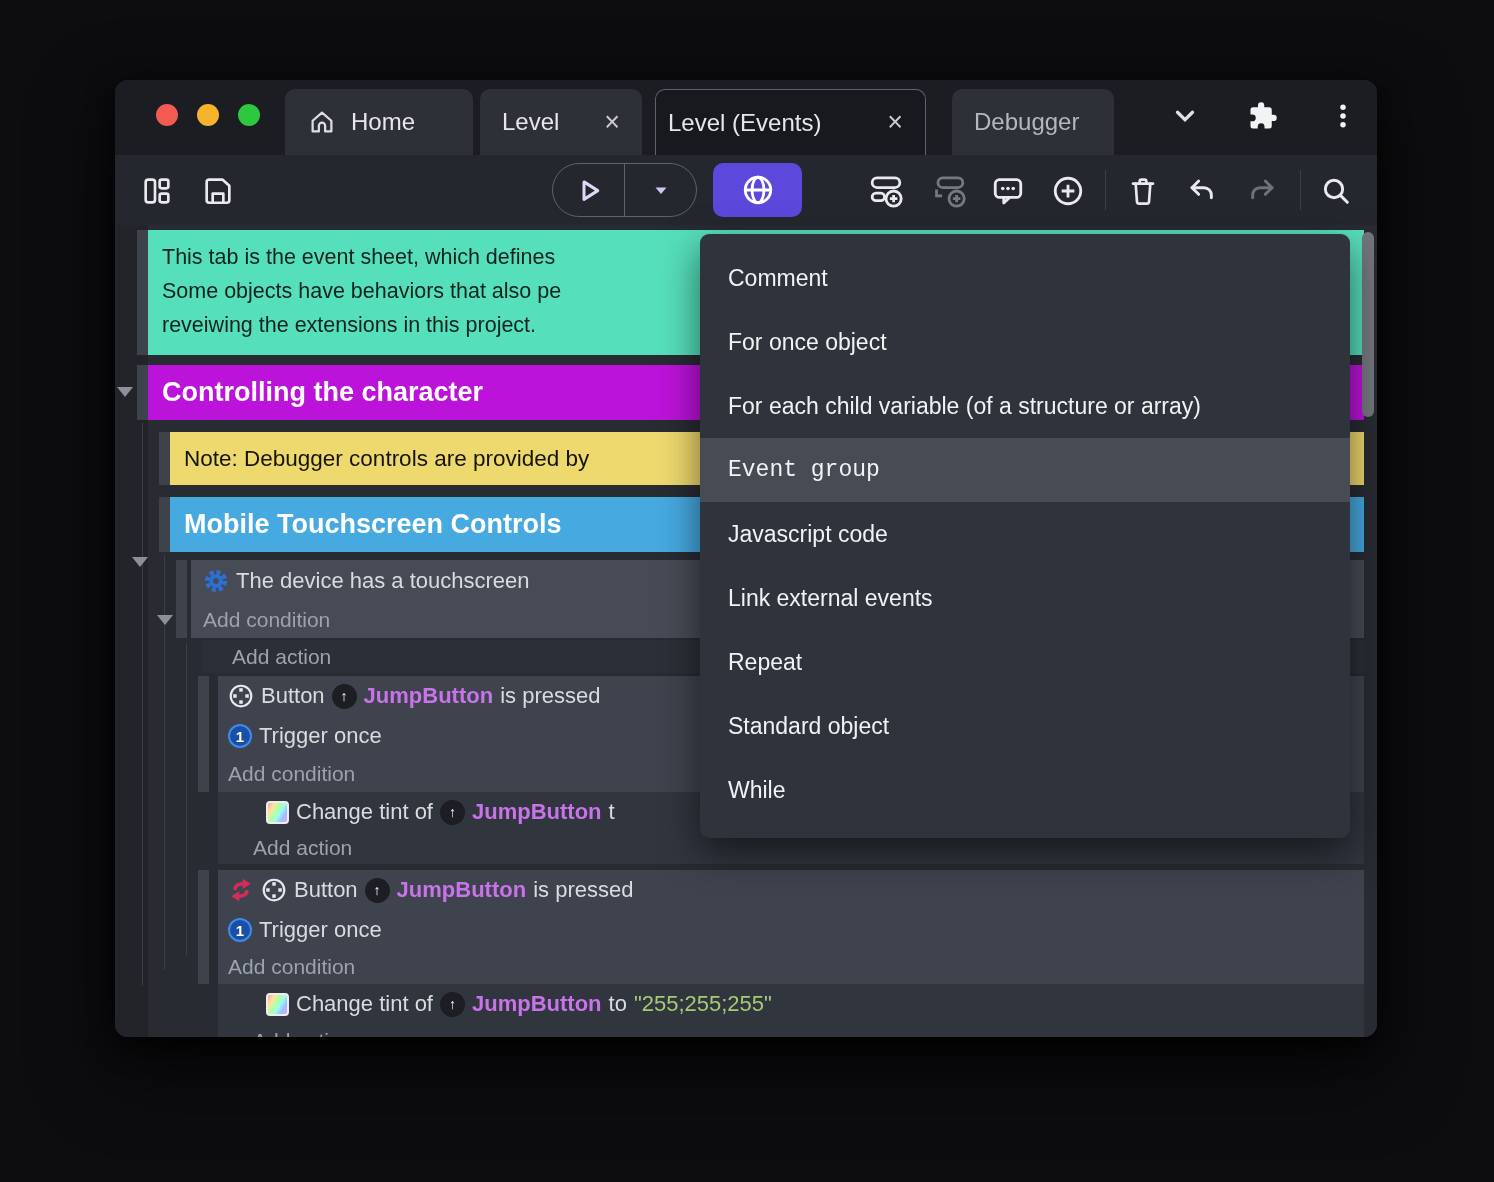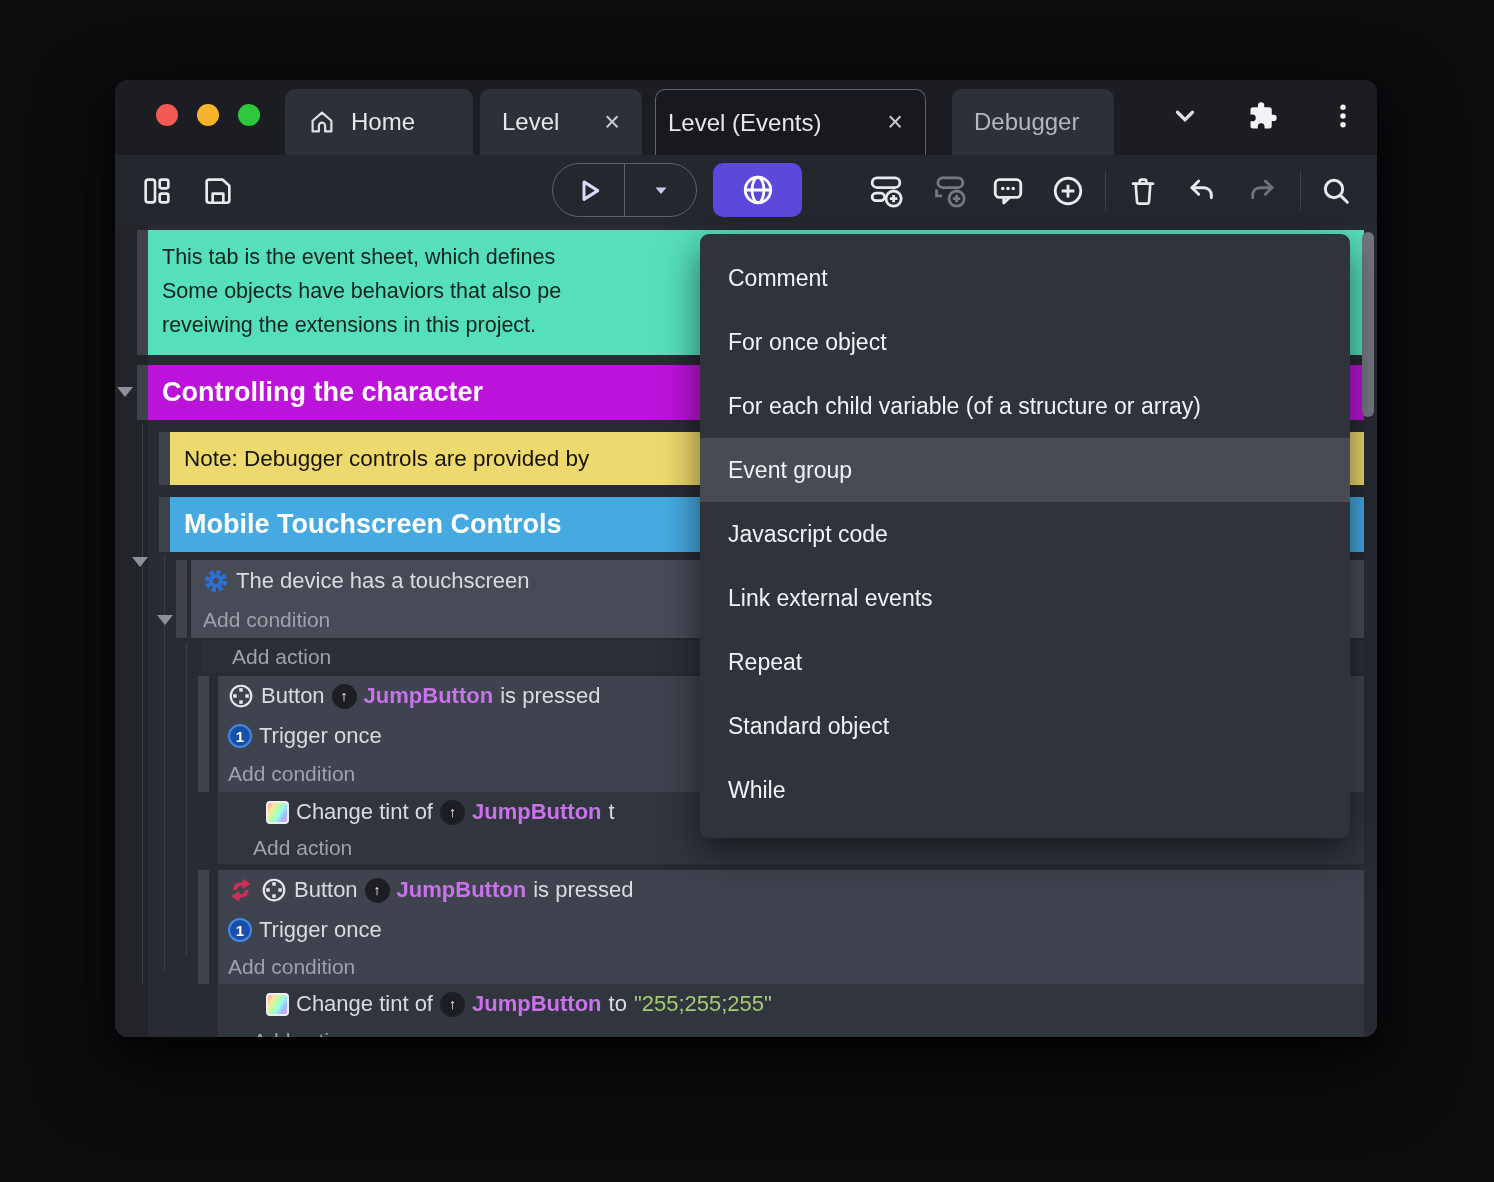--- a/index.html
+++ b/index.html
@@ -61,21 +61,21 @@
         border:2.5px solid #3f8be8;color:#fff;font-size:15px;font-weight:700;
         align-items:center;justify-content:center;box-sizing:border-box;flex:0 0 auto;}
   .tint{display:inline-block;width:23px;height:23px;border-radius:4px;border:2px solid #eeeef1;box-sizing:border-box;
         background:linear-gradient(120deg,#ff9d9d 0%,#ffe39d 22%,#b5ff9d 42%,#9dffe8 58%,#9dbfff 78%,#e79dff 100%);flex:0 0 auto;}
   .scrollbar{position:absolute;right:2px;top:0;bottom:0;width:14px;}
   .thumb{position:absolute;left:1px;top:7px;width:12px;height:185px;border-radius:7px;background:#73767d;}
   
   .cmenu{position:absolute;left:585px;top:154px;width:650px;height:604px;background:#2f333b;
          border-radius:9px;box-shadow:0 14px 38px rgba(0,0,0,.55);padding-top:12px;box-sizing:border-box;z-index:20;}
   .citem{height:64px;display:flex;align-items:center;padding-left:28px;font-size:23px;color:#f1f2f4;}
-  .citem.hl{background:#464b54;}
+  .citem.hl{background:#464b54;font-family:Liberation Mono, monospace;}
   svg{display:block;}
 </style>
 </head>
 <body>
 
 <div class="stage">
   <div class="window">
 
     <div class="titlebar">
       <div class="tl red"></div>

